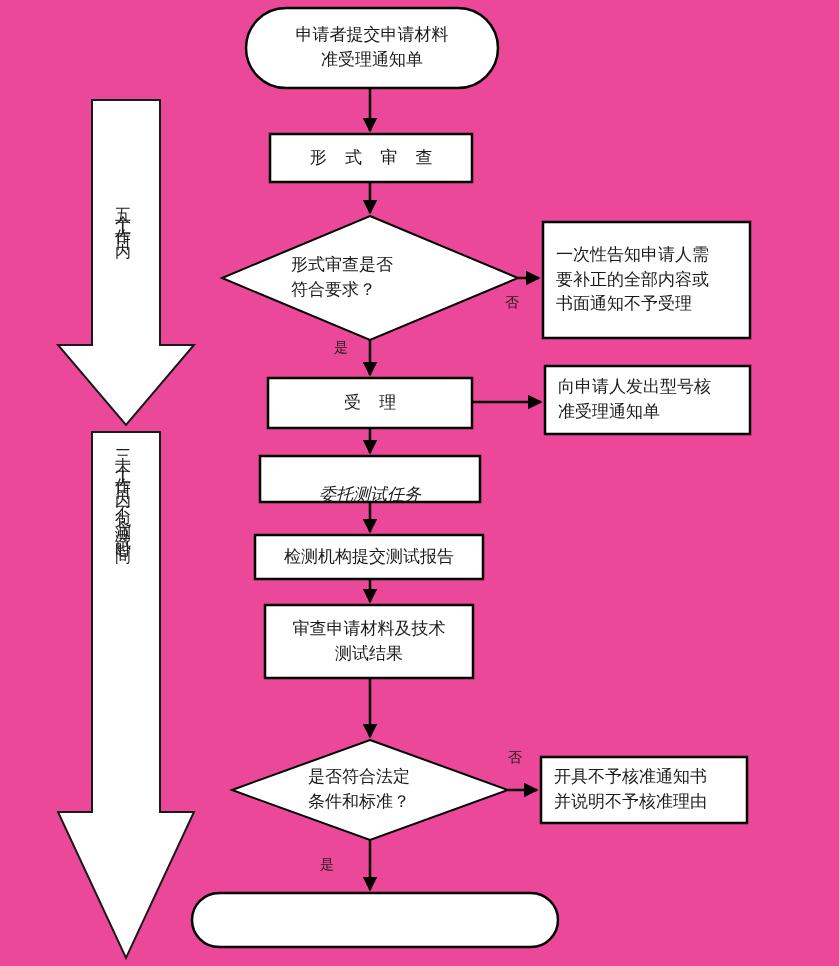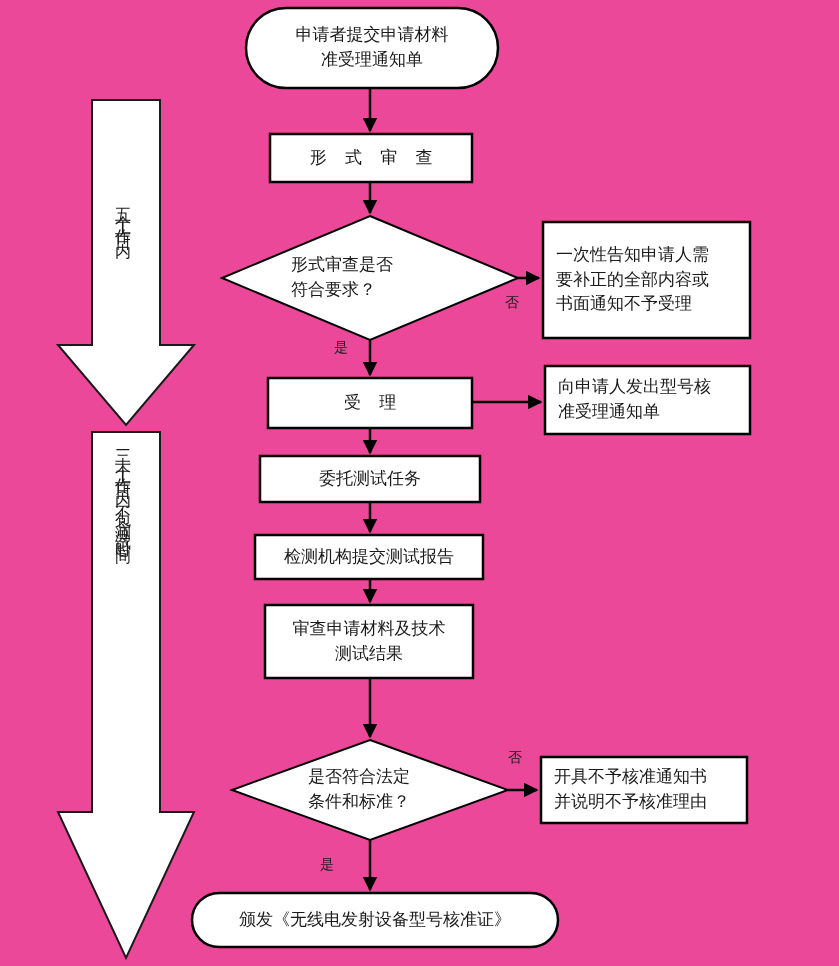--- a/index.html
+++ b/index.html
@@ -150,21 +150,21 @@
 
   <div class="node-text" style="left:268px; top:378px; width:204px; height:50px;">
     <span class="ln spaced">受 理</span>
   </div>
 
   <div class="node-text left-align" style="left:558px; top:366px; width:186px; height:68px;">
     <span class="ln">向申请人发出型号核</span>
     <span class="ln">准受理通知单</span>
   </div>
 
-  <div class="node-text" style="left:260px; top:456px; width:220px; height:46px;">
+  <div class="node-text" style="left:260px; top:472px; width:220px; height:46px;font-style:italic;">
     <span class="ln">委托测试任务</span>
   </div>
 
   <div class="node-text" style="left:255px; top:535px; width:228px; height:44px;border-radius:10px;">
     <span class="ln">检测机构提交测试报告</span>
   </div>
 
   <div class="node-text" style="left:265px; top:605px; width:208px; height:73px;">
     <span class="ln">审查申请材料及技术</span>
     <span class="ln">测试结果</span>
@@ -173,23 +173,20 @@
   <div class="node-text" style="left:243px; top:760px; width:180px; height:60px; align-items:flex-start; padding-left:65px; box-sizing:border-box;">
     <span class="ln">是否符合法定</span>
     <span class="ln">条件和标准？</span>
   </div>
 
   <div class="node-text left-align" style="left:554px; top:757px; width:190px; height:66px;">
     <span class="ln">开具不予核准通知书</span>
     <span class="ln">并说明不予核准理由</span>
   </div>
 
-  <div class="node-text" style="left:192px; top:893px; width:366px; height:54px;">
-    <span class="ln">颁发《无线电发射设备型号核准证》</span>
-  </div>
 
   <div class="edge-label" style="left:505px; top:296px;">否</div>
 
   <div class="edge-label" style="left:334px; top:341px;">是</div>
 
   <div class="edge-label" style="left:508px; top:751px;">否</div>
 
   <div class="edge-label" style="left:320px; top:858px;">是</div>
 
 </div>

